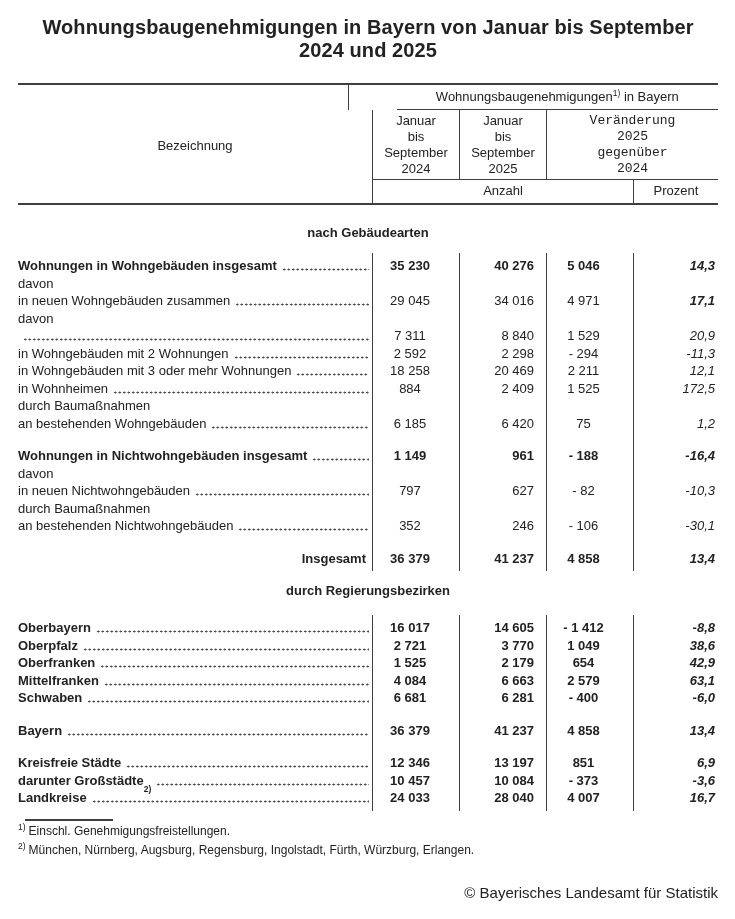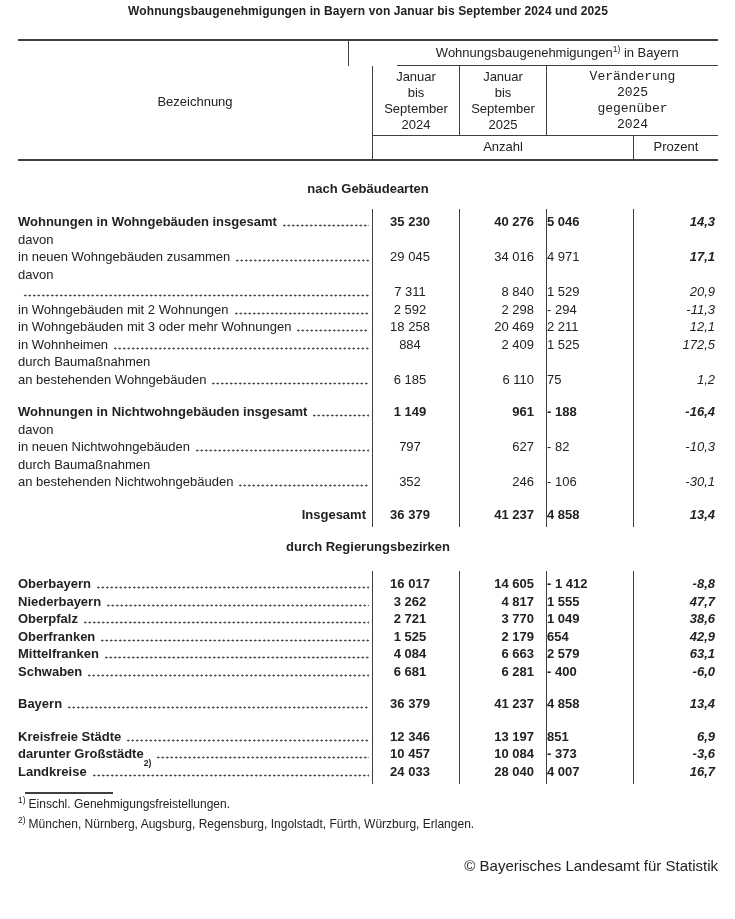--- a/index.html
+++ b/index.html
@@ -10,23 +10,23 @@
   *{margin:0;padding:0;box-sizing:border-box;}
   html,body{background:#ffffff;}
   body{
     width:735px;height:919px;
     font-family:"Liberation Sans","DejaVu Sans",sans-serif;
     color:var(--text);
     overflow:hidden;
   }
   .page{width:735px;height:919px;padding:0 17px 0 18px;position:relative;}
   .title{
-    margin-top:4px;
+    margin-top:16px;
     text-align:center;
-    font-size:12px;font-weight:bold;
+    font-size:20px;font-weight:bold;
     letter-spacing:0.1px;
   }
   
   .thead{
     margin-top:21px;
     border-top:2px solid var(--rule);
     border-bottom:2px solid var(--rule);
     font-size:13px;
   }
   .hrow{display:flex;}
@@ -60,21 +60,21 @@
   .tbody.b{margin-top:17px;}
   .row{display:flex;height:17.5px;}
   .row.gap{height:15px;}
   .row.pad{height:4px;}
   .c{line-height:17.5px;}
   .c1{width:355px;border-right:1.5px solid var(--rule);display:flex;align-items:flex-end;}
   .c1 .lbl{line-height:17.5px;white-space:nowrap;}
   .c1.right{justify-content:flex-end;padding-right:6px;}
   .c2{width:87px;border-right:1.5px solid var(--rule);text-align:center;padding-right:12px;}
   .c3{width:87px;border-right:1.5px solid var(--rule);text-align:right;padding-right:12px;}
-  .c4{width:87px;border-right:1.5px solid var(--rule);text-align:left;padding-right:13px;}
+  .c4{width:87px;border-right:1.5px solid var(--rule);text-align:center;padding-right:13px;}
   .c5{width:84px;text-align:right;padding-right:3px;font-style:italic;}
   .b{font-weight:bold;}
   .leader{
     flex:1;align-self:flex-end;height:6px;
     margin:0 3px 3.5px 5px;
     background-image:radial-gradient(circle,var(--dot) 0.9px,transparent 1.15px);
     background-size:4.5px 3px;
     background-position:left bottom;
     background-repeat:repeat-x;
   }
@@ -219,21 +219,21 @@
         <div class="c c3"></div>
         <div class="c c4"></div>
         <div class="c c5"></div>
       </div>
       <div class="row">
         <div class="c c1">
           <span class="lbl">an bestehenden Wohngebäuden</span>
           <span class="leader"></span>
         </div>
         <div class="c c2"><span>6 185</span></div>
-        <div class="c c3"><span>6 110</span></div>
+        <div class="c c3"><span>6 420</span></div>
         <div class="c c4"><span>75</span></div>
         <div class="c c5"><span>1,2</span></div>
       </div>
       <div class="row gap">
         <div class="c c1"></div>
         <div class="c c2"></div>
         <div class="c c3"></div>
         <div class="c c4"></div>
         <div class="c c5"></div>
       </div>
@@ -324,30 +324,20 @@
           <span class="lbl">Oberbayern</span>
           <span class="leader"></span>
         </div>
         <div class="c c2"><span>16 017</span></div>
         <div class="c c3"><span>14 605</span></div>
         <div class="c c4"><span>- 1 412</span></div>
         <div class="c c5"><span>-8,8</span></div>
       </div>
       <div class="row">
         <div class="c c1">
-          <span class="lbl">Niederbayern</span>
-          <span class="leader"></span>
-        </div>
-        <div class="c c2"><span>3 262</span></div>
-        <div class="c c3"><span>4 817</span></div>
-        <div class="c c4"><span>1 555</span></div>
-        <div class="c c5"><span>47,7</span></div>
-      </div>
-      <div class="row">
-        <div class="c c1">
           <span class="lbl">Oberpfalz</span>
           <span class="leader"></span>
         </div>
         <div class="c c2"><span>2 721</span></div>
         <div class="c c3"><span>3 770</span></div>
         <div class="c c4"><span>1 049</span></div>
         <div class="c c5"><span>38,6</span></div>
       </div>
       <div class="row">
         <div class="c c1">

